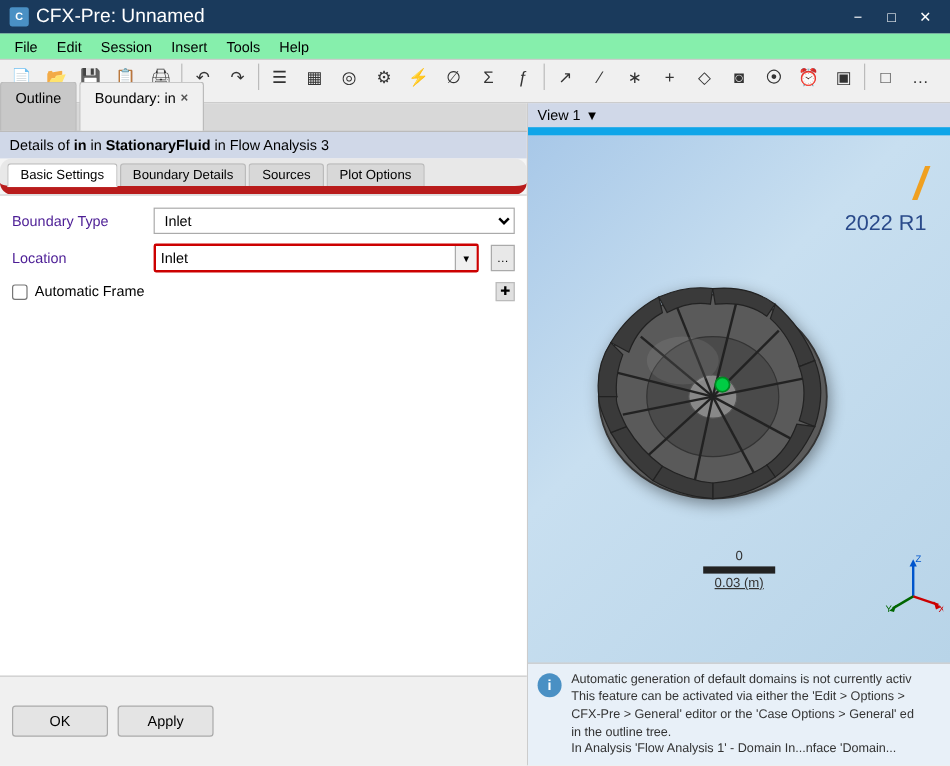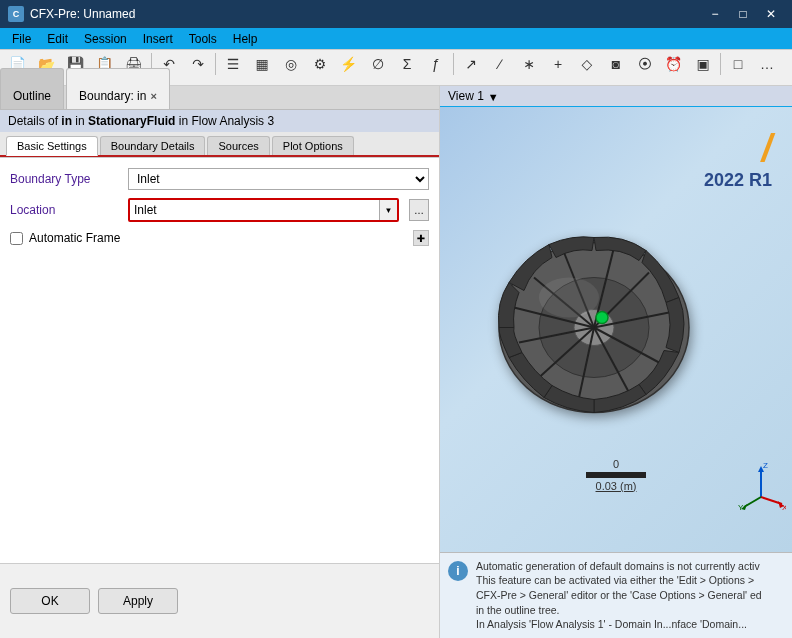--- a/index.html
+++ b/index.html
@@ -10,27 +10,27 @@
       background: #1a3a5c;
       color: white;
       height: 28px;
       display: flex;
       align-items: center;
       padding: 0 8px;
       justify-content: space-between;
     }
     .title-bar-left { display: flex; align-items: center; gap: 6px; }
     .title-bar-icon { width: 16px; height: 16px; background: #4a90c4; border-radius: 2px; display: flex; align-items: center; justify-content: center; font-size: 9px; color: white; font-weight: bold; }
-    .title-bar-text { font-size: 12px; }
+    .title-bar-text { font-size: 16px; }
     .title-bar-controls { display: flex; gap: 2px; }
     .title-btn { width: 26px; height: 20px; background: transparent; border: none; color: white; cursor: pointer; display: flex; align-items: center; justify-content: center; font-size: 12px; }
 
     
     .menu-bar {
-      background: #0ea5e9;
+      background: #86efac;
       border-bottom: 1px solid #ccc;
       height: 22px;
       display: flex;
       align-items: center;
       padding: 0 4px;
     }
     .menu-item {
       padding: 2px 8px;
       cursor: pointer;
       font-size: 12px;
@@ -85,23 +85,24 @@
       background: #d0d8e8;
       padding: 4px 8px;
       font-size: 12px;
     }
     .details-header b { font-weight: bold; }
 
     
     .sub-tabs {
       display: flex;
       background: #e8e8e8;
-      border-bottom: 2px solid #b91c1c;
+      border-bottom: 7px solid #b91c1c;
       padding: 4px 6px 0;
       gap: 2px;
+      border-radius: 10px;
     }
     .sub-tab {
       padding: 3px 10px;
       background: #d8d8d8;
       border: 1px solid #bbb;
       border-bottom: none;
       cursor: pointer;
       font-size: 11px;
       border-radius: 3px 3px 0 0;
     }
@@ -224,21 +225,21 @@
       flex-direction: column;
     }
 
     .viewport-header {
       background: #d0d8e8;
       padding: 3px 8px;
       font-size: 12px;
       display: flex;
       align-items: flex-end;
       gap: 4px;
-      border-bottom: 1px solid #0ea5e9;
+      border-bottom: 7px solid #0ea5e9;
     }
     .viewport-dropdown { font-size: 11px; cursor: pointer; }
 
     .viewport-canvas {
       flex: 1;
       background: linear-gradient(135deg, #a8c8e8 0%, #c8dff0 40%, #b8d4e8 100%);
       position: relative;
       overflow: hidden;
     }
 
@@ -331,21 +332,21 @@
       padding: 20px 12px;
       background: #c8c8c8;
       border: 1px solid #bbb;
       border-bottom: none;
       cursor: pointer;
       font-size: 12px;
       border-radius: 3px 3px 0 0;
       margin-right: 2px;
       height: 22px;
       display: flex;
-      align-items: flex-start;
+      align-items: flex-end;
       margin-top: 16px;
     }
     .top-panel-tab.active {
       background: #f0f0f0;
     }
     .boundary-tab-label {
       display: flex;
       align-items: center;
       gap: 0;
     }
@@ -475,21 +476,21 @@
       <span class="viewport-dropdown">▼</span>
     </div>
 
     <div class="viewport-canvas">
 
       <div class="ansys-logo">
         <div style="display:flex; align-items:center; justify-content:flex-end;">
           <span style="font-size:38px; color:#f0a020; font-style:italic; font-weight:bold;">/</span>
         </div>
         <div style="text-align:right;">
-          <span style="font-size:18px; color:#2a4a8a; font-weight:bold;">2022 R1</span>
+          <span style="font-size:18px; color:#2a4a8a; font-weight:normal;">2022 R1</span>
         </div>
       </div>
 
       <div class="model-3d">
         <svg class="model-svg" width="220" height="210" viewBox="0 0 220 210" xmlns="http://www.w3.org/2000/svg">
 
           <ellipse cx="110" cy="105" rx="95" ry="85" fill="#5a5a5a" stroke="#333" stroke-width="1.5"></ellipse>
 
           <ellipse cx="110" cy="105" rx="55" ry="50" fill="#4a4a4a" stroke="#333" stroke-width="1"></ellipse>
 

